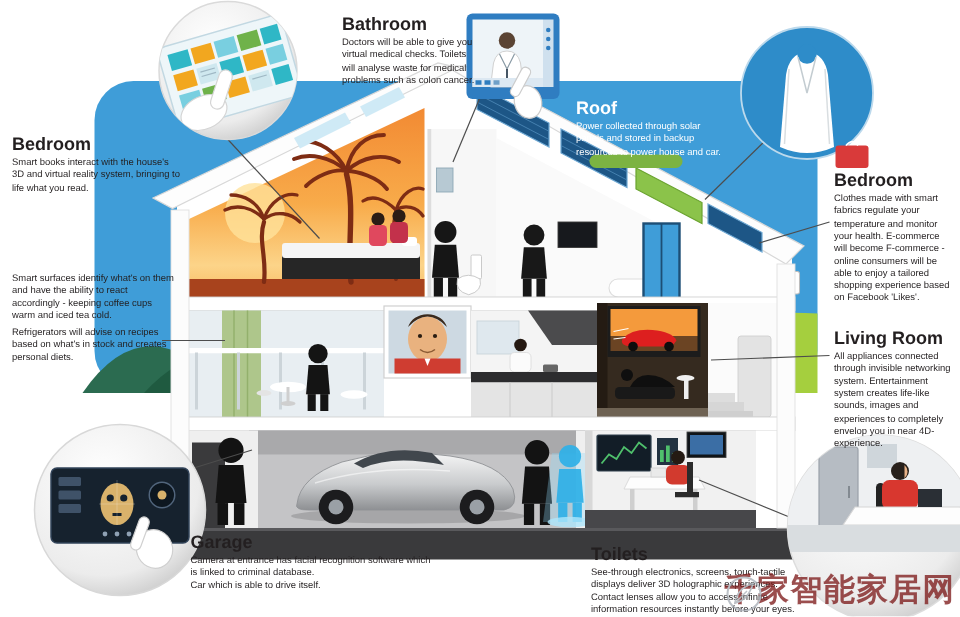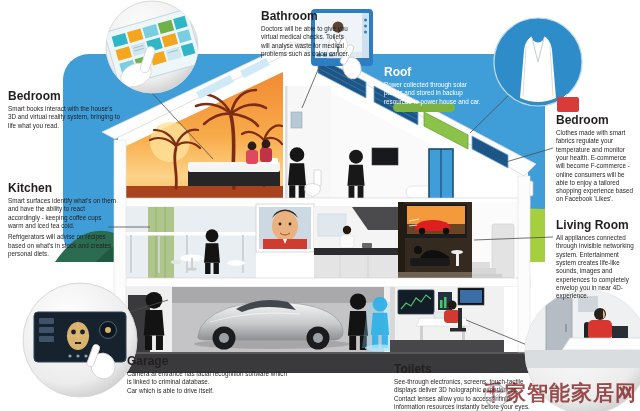--- a/index.html
+++ b/index.html
@@ -425,26 +425,25 @@
     </g>
   </g>
 </svg>
 
 <div class="lbl" style="left:8px;top:90px;width:112px;">
   <h3>Bedroom</h3>
   <p>Smart books interact with the house's 3D and virtual reality system, bringing to life what you read.</p>
 </div>
 
 <div class="lbl" style="left:8px;top:182px;width:108px;">
-  <h3>Kitchen</h3>
   <p>Smart surfaces identify what's on them and have the ability to react accordingly - keeping coffee cups warm and iced tea cold.</p>
   <p>Refrigerators will advise on recipes based on what's in stock and creates personal diets.</p>
 </div>
 
-<div class="lbl" style="left:228px;top:10px;width:90px;margin-left:33px;">
+<div class="lbl" style="left:228px;top:10px;width:90px;">
   <h3>Bathroom</h3>
   <p>Doctors will be able to give you virtual medical checks. Toilets will analyse waste for medical problems such as colon cancer.</p>
 </div>
 
 <div class="lbl light" style="left:384px;top:66px;width:100px;">
   <h3>Roof</h3>
   <p>Power collected through solar panels and stored in backup resources to power house and car.</p>
 </div>
 
 <div class="lbl" style="left:556px;top:114px;width:80px;">

